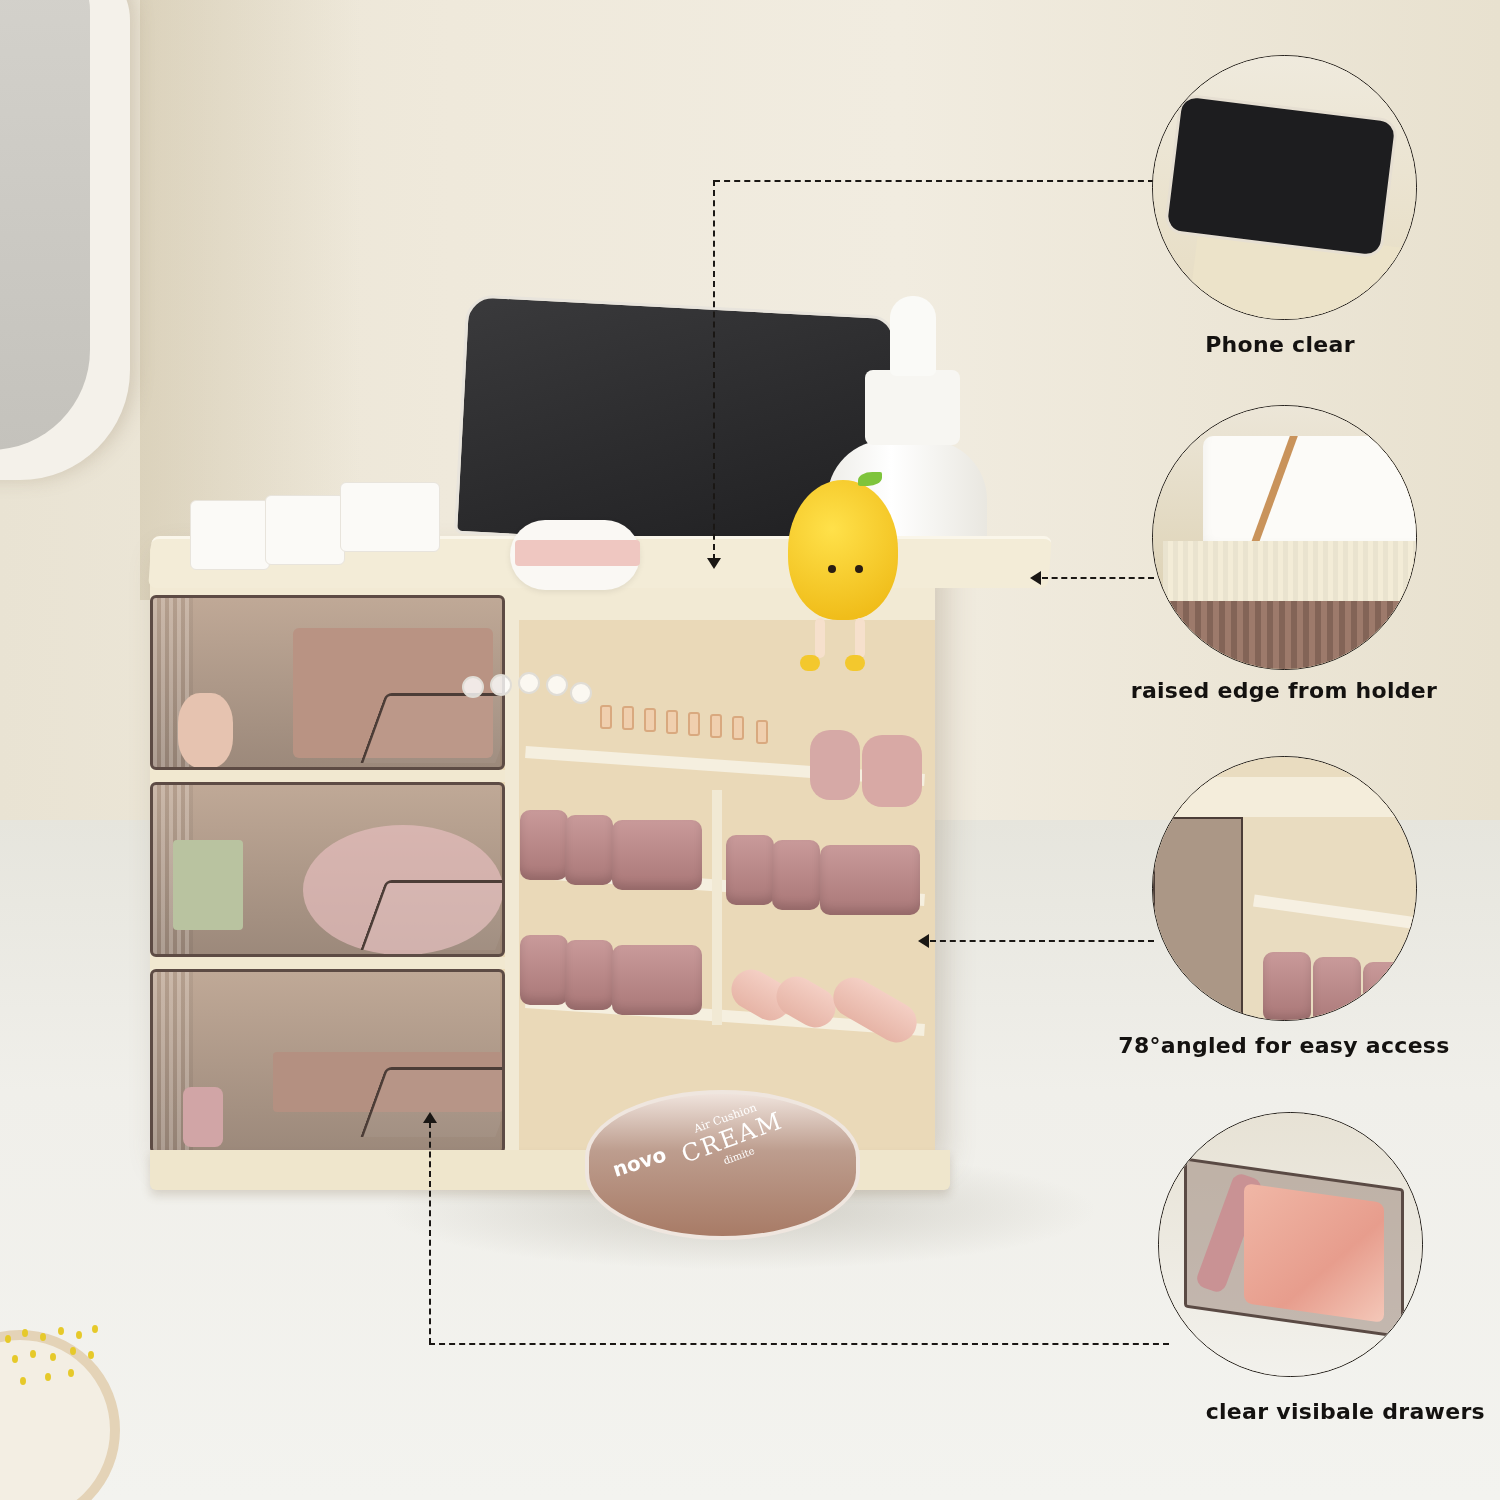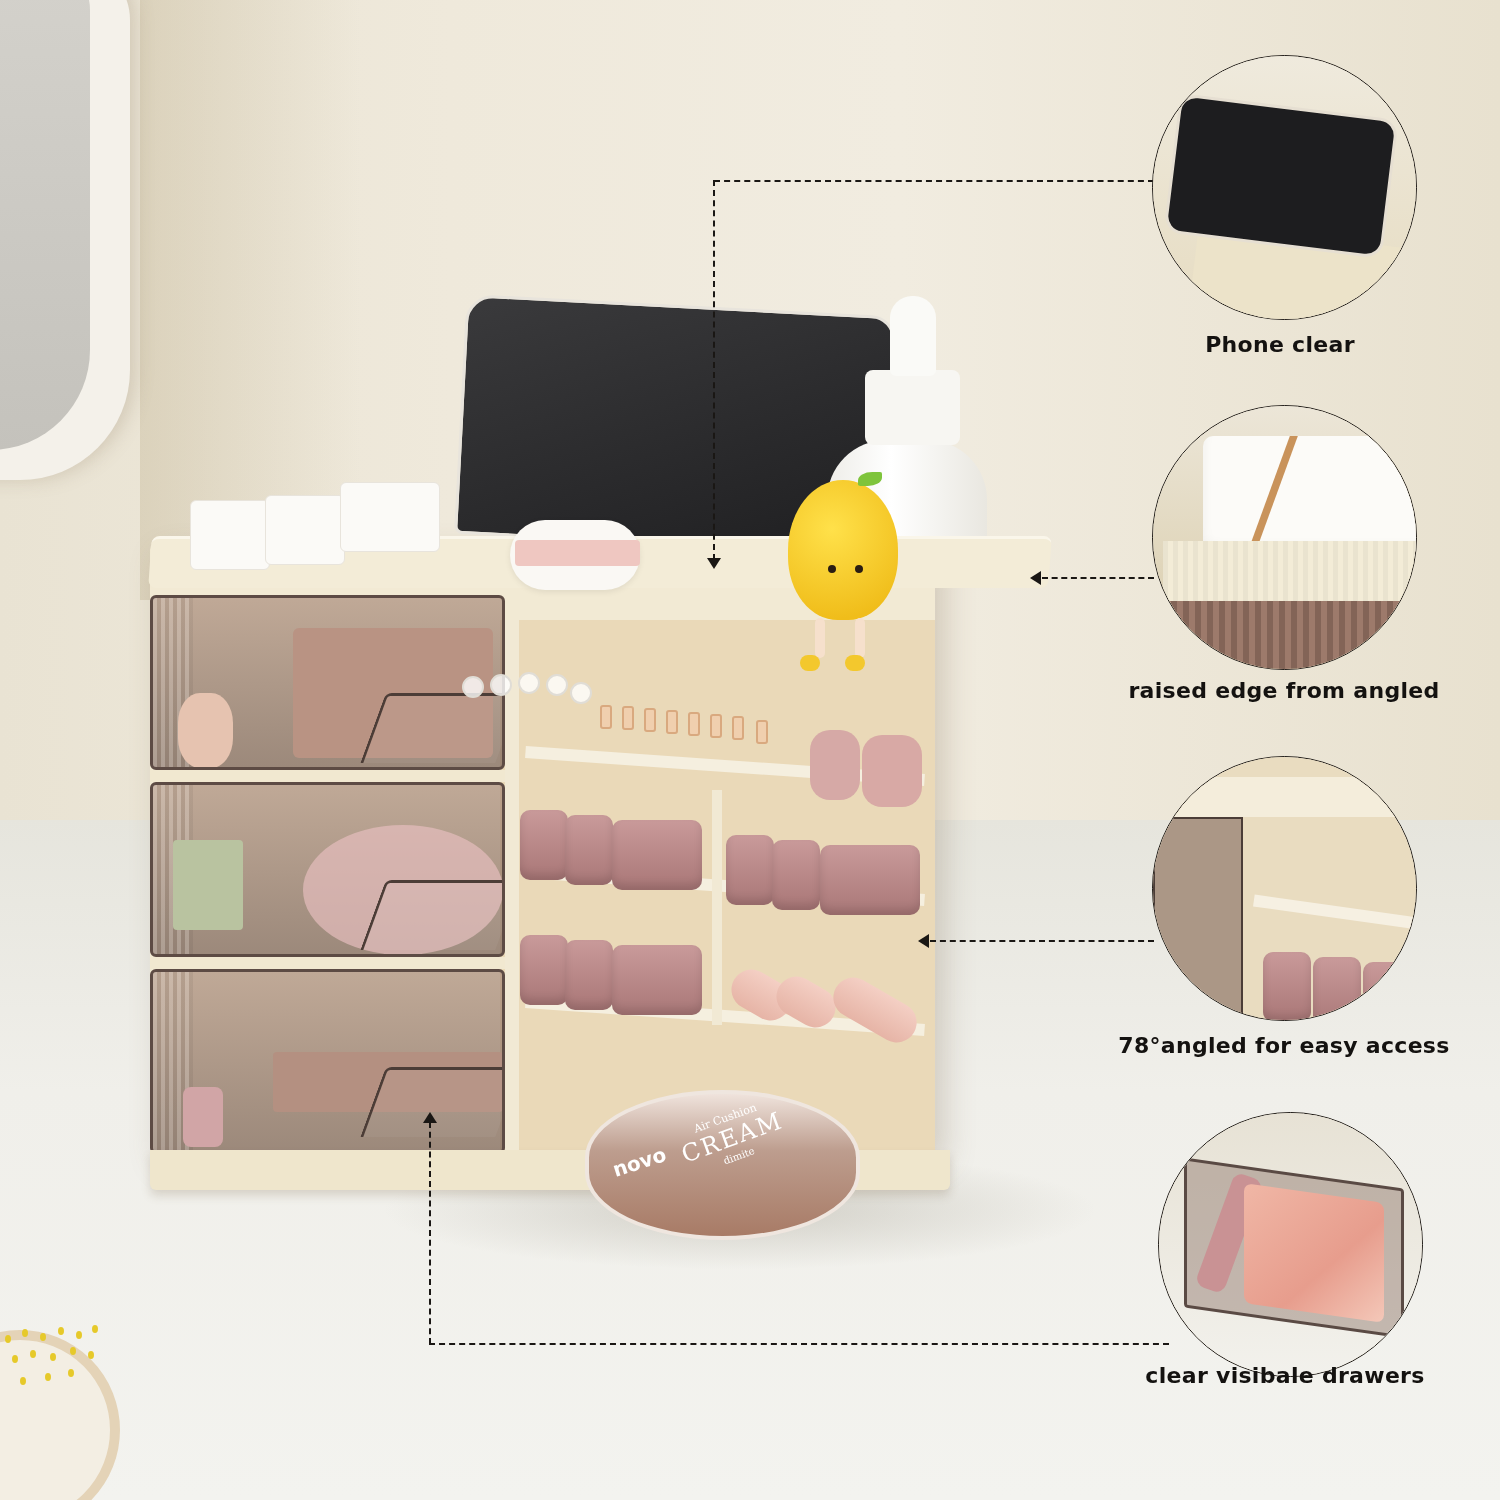--- a/index.html
+++ b/index.html
@@ -259,32 +259,32 @@
 </div>
 <div class="abs callout-label" style="left:1080px;top:332px;">Phone clear</div>
 
 <div class="abs callout-circle" style="left:1152px;top:405px;">
   <div class="abs c-rim-bg"></div>
   <div class="abs c-rim-case"></div>
   <div class="abs c-rim-gold"></div>
   <div class="abs c-rim-edge"></div>
   <div class="abs c-rim-drawer"></div>
 </div>
-<div class="abs callout-label" style="left:1084px;top:678px;">raised edge from angled</div>
+<div class="abs callout-label" style="left:1084px;top:678px;">raised edge from holder</div>
 
 <div class="abs callout-circle" style="left:1152px;top:756px;">
   <div class="abs c-shelf-bg"></div>
   <div class="abs c-shelf-top"></div>
   <div class="abs c-shelf-drawer"></div>
   <div class="abs c-shelf-plank"></div>
   <div class="abs lipstick" style="left:110px;top:195px;"></div>
   <div class="abs lipstick" style="left:160px;top:200px;"></div>
   <div class="abs lipstick" style="left:210px;top:205px;"></div>
 </div>
 <div class="abs callout-label" style="left:1084px;top:1033px;">78°angled for easy access</div>
 
 <div class="abs callout-circle" style="left:1158px;top:1112px;">
   <div class="abs c-drawer-bg"></div>
   <div class="abs c-drawer-box"></div>
   <div class="abs c-drawer-lipstick"></div>
   <div class="abs c-drawer-palette"></div>
 </div>
-<div class="abs callout-label" style="left:1085px;top:1363px;">clear visibale drawers</div>
+<div class="abs callout-label" style="left:1085px;top:1399px;text-align:right;">clear visibale drawers</div>
 
 </body></html>

